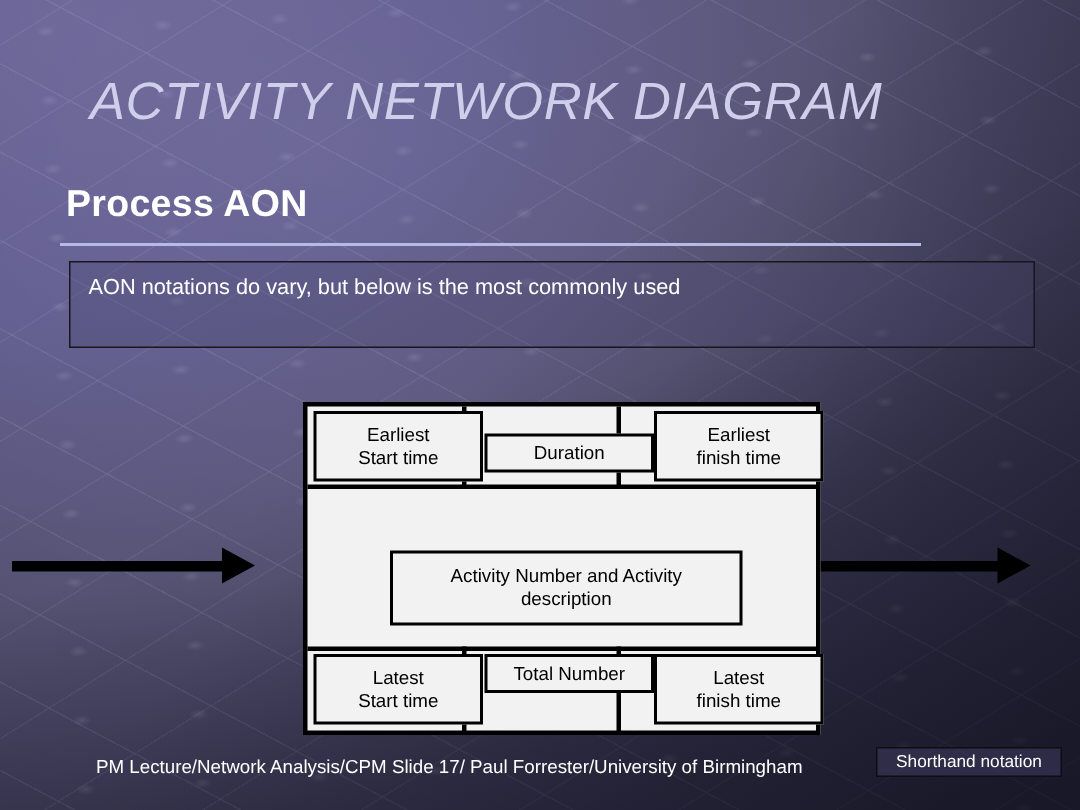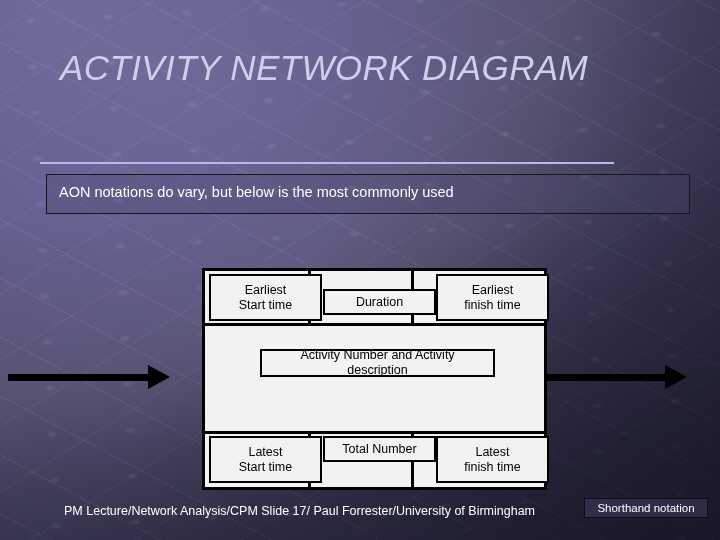--- a/index.html
+++ b/index.html
@@ -92,21 +92,21 @@
     height: 2px;
     background: #b9b9e6;
   }
 
   
   .notation-box {
     position: absolute;
     left: 46px;
     top: 174px;
     width: 644px;
-    height: 40px;
+    height: 58px;
     border: 1px solid #16161f;
     background: rgba(72,68,108,0.30);
     box-sizing: border-box;
   }
   .notation-text {
     position: absolute;
     left: 12px;
     top: 9px;
     font-size: 14.5px;
     color: #ffffff;
@@ -182,21 +182,21 @@
     align-items: center;
     justify-content: center;
     text-align: center;
     font-size: 12.5px;
     line-height: 15px;
     color: #000000;
   }
   #cell-es { left: 4px;   top: 3px;   width: 113px; height: 47px; }
   #cell-d  { left: 118px; top: 18px;  width: 113px; height: 26px; }
   #cell-ef { left: 231px; top: 3px;   width: 113px; height: 47px; }
-  #cell-activity { left: 55px; top: 78px; width: 235px; height: 28px; }
+  #cell-activity { left: 55px; top: 96px; width: 235px; height: 50px; }
   #cell-ls { left: 4px;   top: 165px; width: 113px; height: 47px; }
   #cell-tf { left: 118px; top: 165px; width: 113px; height: 26px; }
   #cell-lf { left: 231px; top: 165px; width: 113px; height: 47px; }
 
   
   #shorthand-node {
     position: absolute;
     left: 584px;
     top: 398px;
     width: 107px;
@@ -276,20 +276,21 @@
 <div id="slide">
 
   <div class="bg-base"></div>
   <div class="bg-mesh"></div>
   <div class="bg-nodes"></div>
   <div class="bg-dark-corner"></div>
   <div class="bg-vignette"></div>
 
   <div class="slide-title">ACTIVITY NETWORK DIAGRAM</div>
 
+  <div class="subtitle">Process   AON</div>
   <div class="rule"></div>
 
   <div class="notation-box">
     <div class="notation-text">AON notations do vary, but below is the most commonly used</div>
   </div>
 
   <div class="arrow" id="arrow-left">
     <div class="shaft"></div>
     <div class="head"></div>
   </div>

